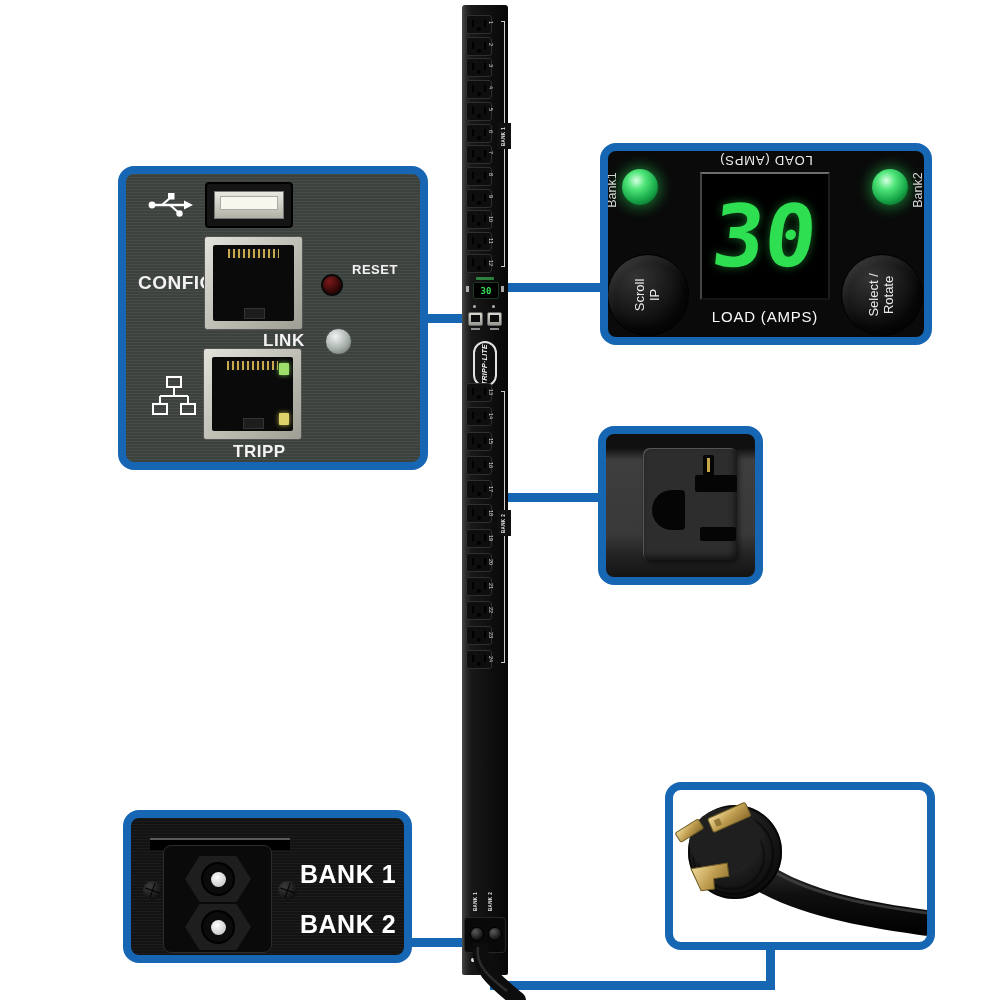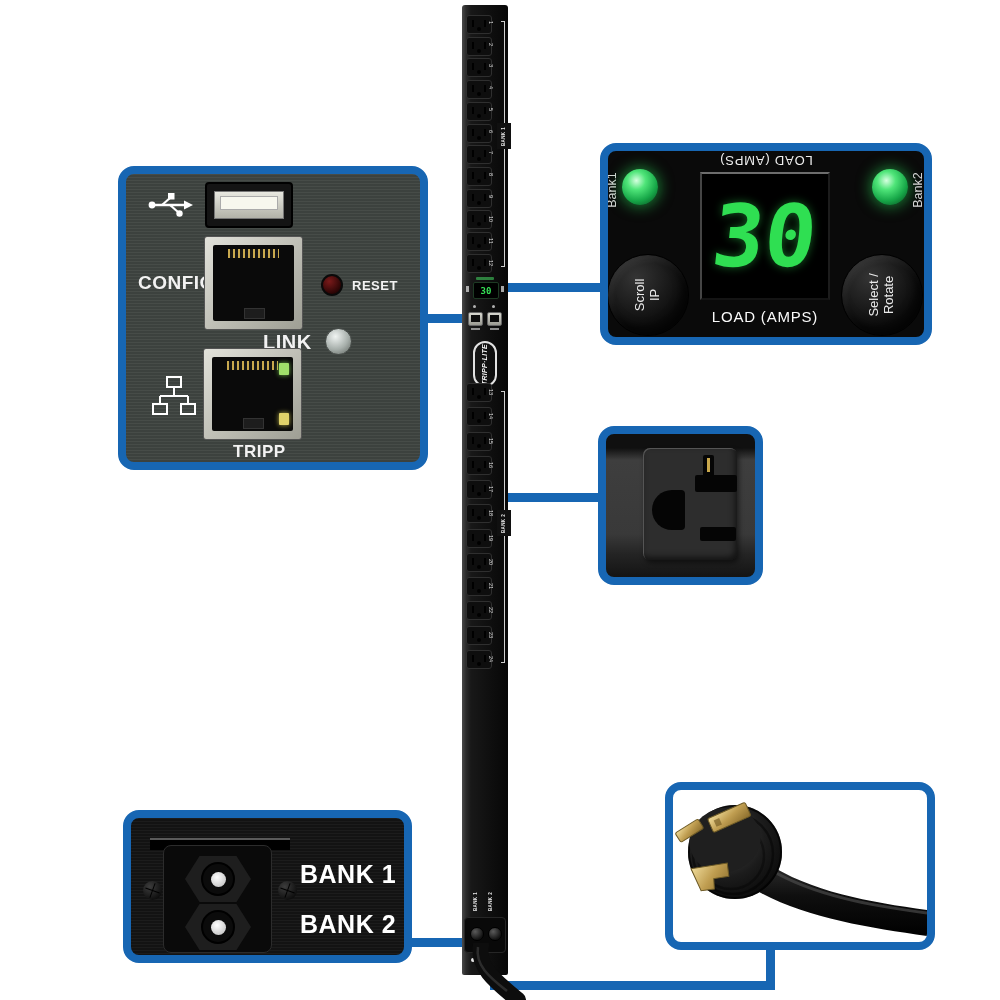--- a/index.html
+++ b/index.html
@@ -357,23 +357,23 @@
 
     <span class="lbl" style="left:12px;top:98px;font-size:19px;">CONFIG</span>
     <div class="rj45" style="left:78px;top:62px;height:94px;">
       <div class="jack">
         <div class="pins"></div>
         <div class="notch"></div>
       </div>
     </div>
 
     <div id="reset-btn"></div>
-    <span class="lbl" style="left:226px;top:104px;font-size:13px;">RESET</span>
-
-    <span class="lbl" style="left:137px;top:157px;font-size:20px;">LINK</span>
+    <span class="lbl" style="left:226px;top:88px;font-size:13px;">RESET</span>
+
+    <span class="lbl" style="left:137px;top:157px;font-size:17px;">LINK</span>
     <div id="link-led"></div>
 
     <svg style="position:absolute;left:26px;top:202px;" width="44" height="40" viewBox="0 0 44 40">
       <rect x="15" y="1" width="14" height="10" fill="none" stroke="#fff" stroke-width="2"></rect>
       <rect x="1" y="28" width="14" height="10" fill="none" stroke="#fff" stroke-width="2"></rect>
       <rect x="29" y="28" width="14" height="10" fill="none" stroke="#fff" stroke-width="2"></rect>
       <line x1="22" y1="11" x2="22" y2="20" stroke="#fff" stroke-width="2"></line>
       <line x1="8" y1="20" x2="36" y2="20" stroke="#fff" stroke-width="2"></line>
       <line x1="8" y1="20" x2="8" y2="28" stroke="#fff" stroke-width="2"></line>
       <line x1="36" y1="20" x2="36" y2="28" stroke="#fff" stroke-width="2"></line>

